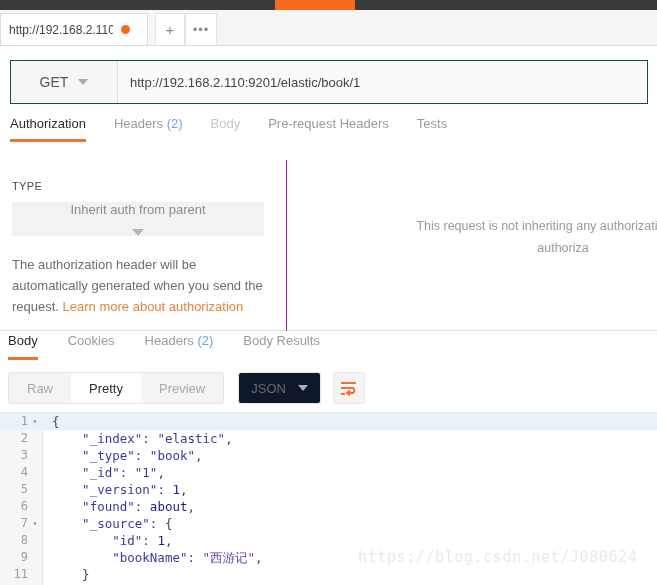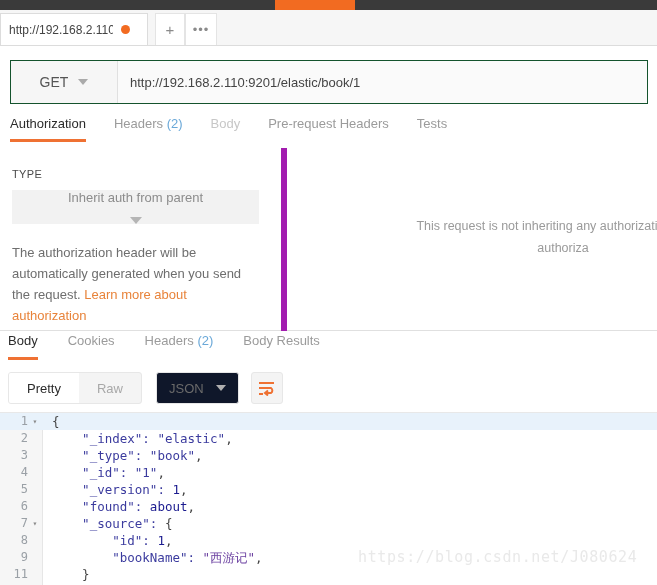--- a/index.html
+++ b/index.html
@@ -167,24 +167,24 @@
   .authpane {
     position: absolute;
     top: 144px; left: 0;
     width: 657px;
     height: 186px;
     background: #fff;
     border-bottom: 1px solid #e0e0e0;
   }
   .auth-left {
     position: absolute;
-    left: 0; top: 4px;
+    left: 0; top: 16px;
     width: 287px;
     height: 186px;
-    border-right: 6px solid #a21caf;
+    border-right: 1px solid #a21caf;
     box-sizing: border-box;
     padding: 20px 22px 0 12px;
   }
   .type-label {
     font-size: 11px;
     color: #4a4a4a;
     letter-spacing: 0.4px;
     margin-bottom: 10px;
   }
   .type-select {
@@ -455,22 +455,23 @@
       <span>Headers</span>
       <span class="badge-count">(2)</span>
     </div>
     <div class="rtab">
       <span>Body Results</span>
     </div>
   </div>
 
   <div class="resptoolbar">
     <div class="segbox">
+      <div class="seg">Raw</div>
       <div class="seg active">Pretty</div>
-      <div class="seg">Raw</div>
+      <div class="seg">Preview</div>
     </div>
     <div class="fmt-select">
       <span>JSON</span>
       <span class="fmt-caret"></span>
     </div>
     <div class="wrap-btn">
       <svg width="17" height="15" viewBox="0 0 17 15">
         <line x1="1" y1="2" x2="16" y2="2" stroke="#ef7133" stroke-width="2"></line>
         <path d="M1 7 H13 a3 3 0 0 1 0 5 H8" fill="none" stroke="#ef7133" stroke-width="2"></path>
         <polyline points="10,9.5 7,12 10,14.5" fill="none" stroke="#ef7133" stroke-width="2"></polyline>

